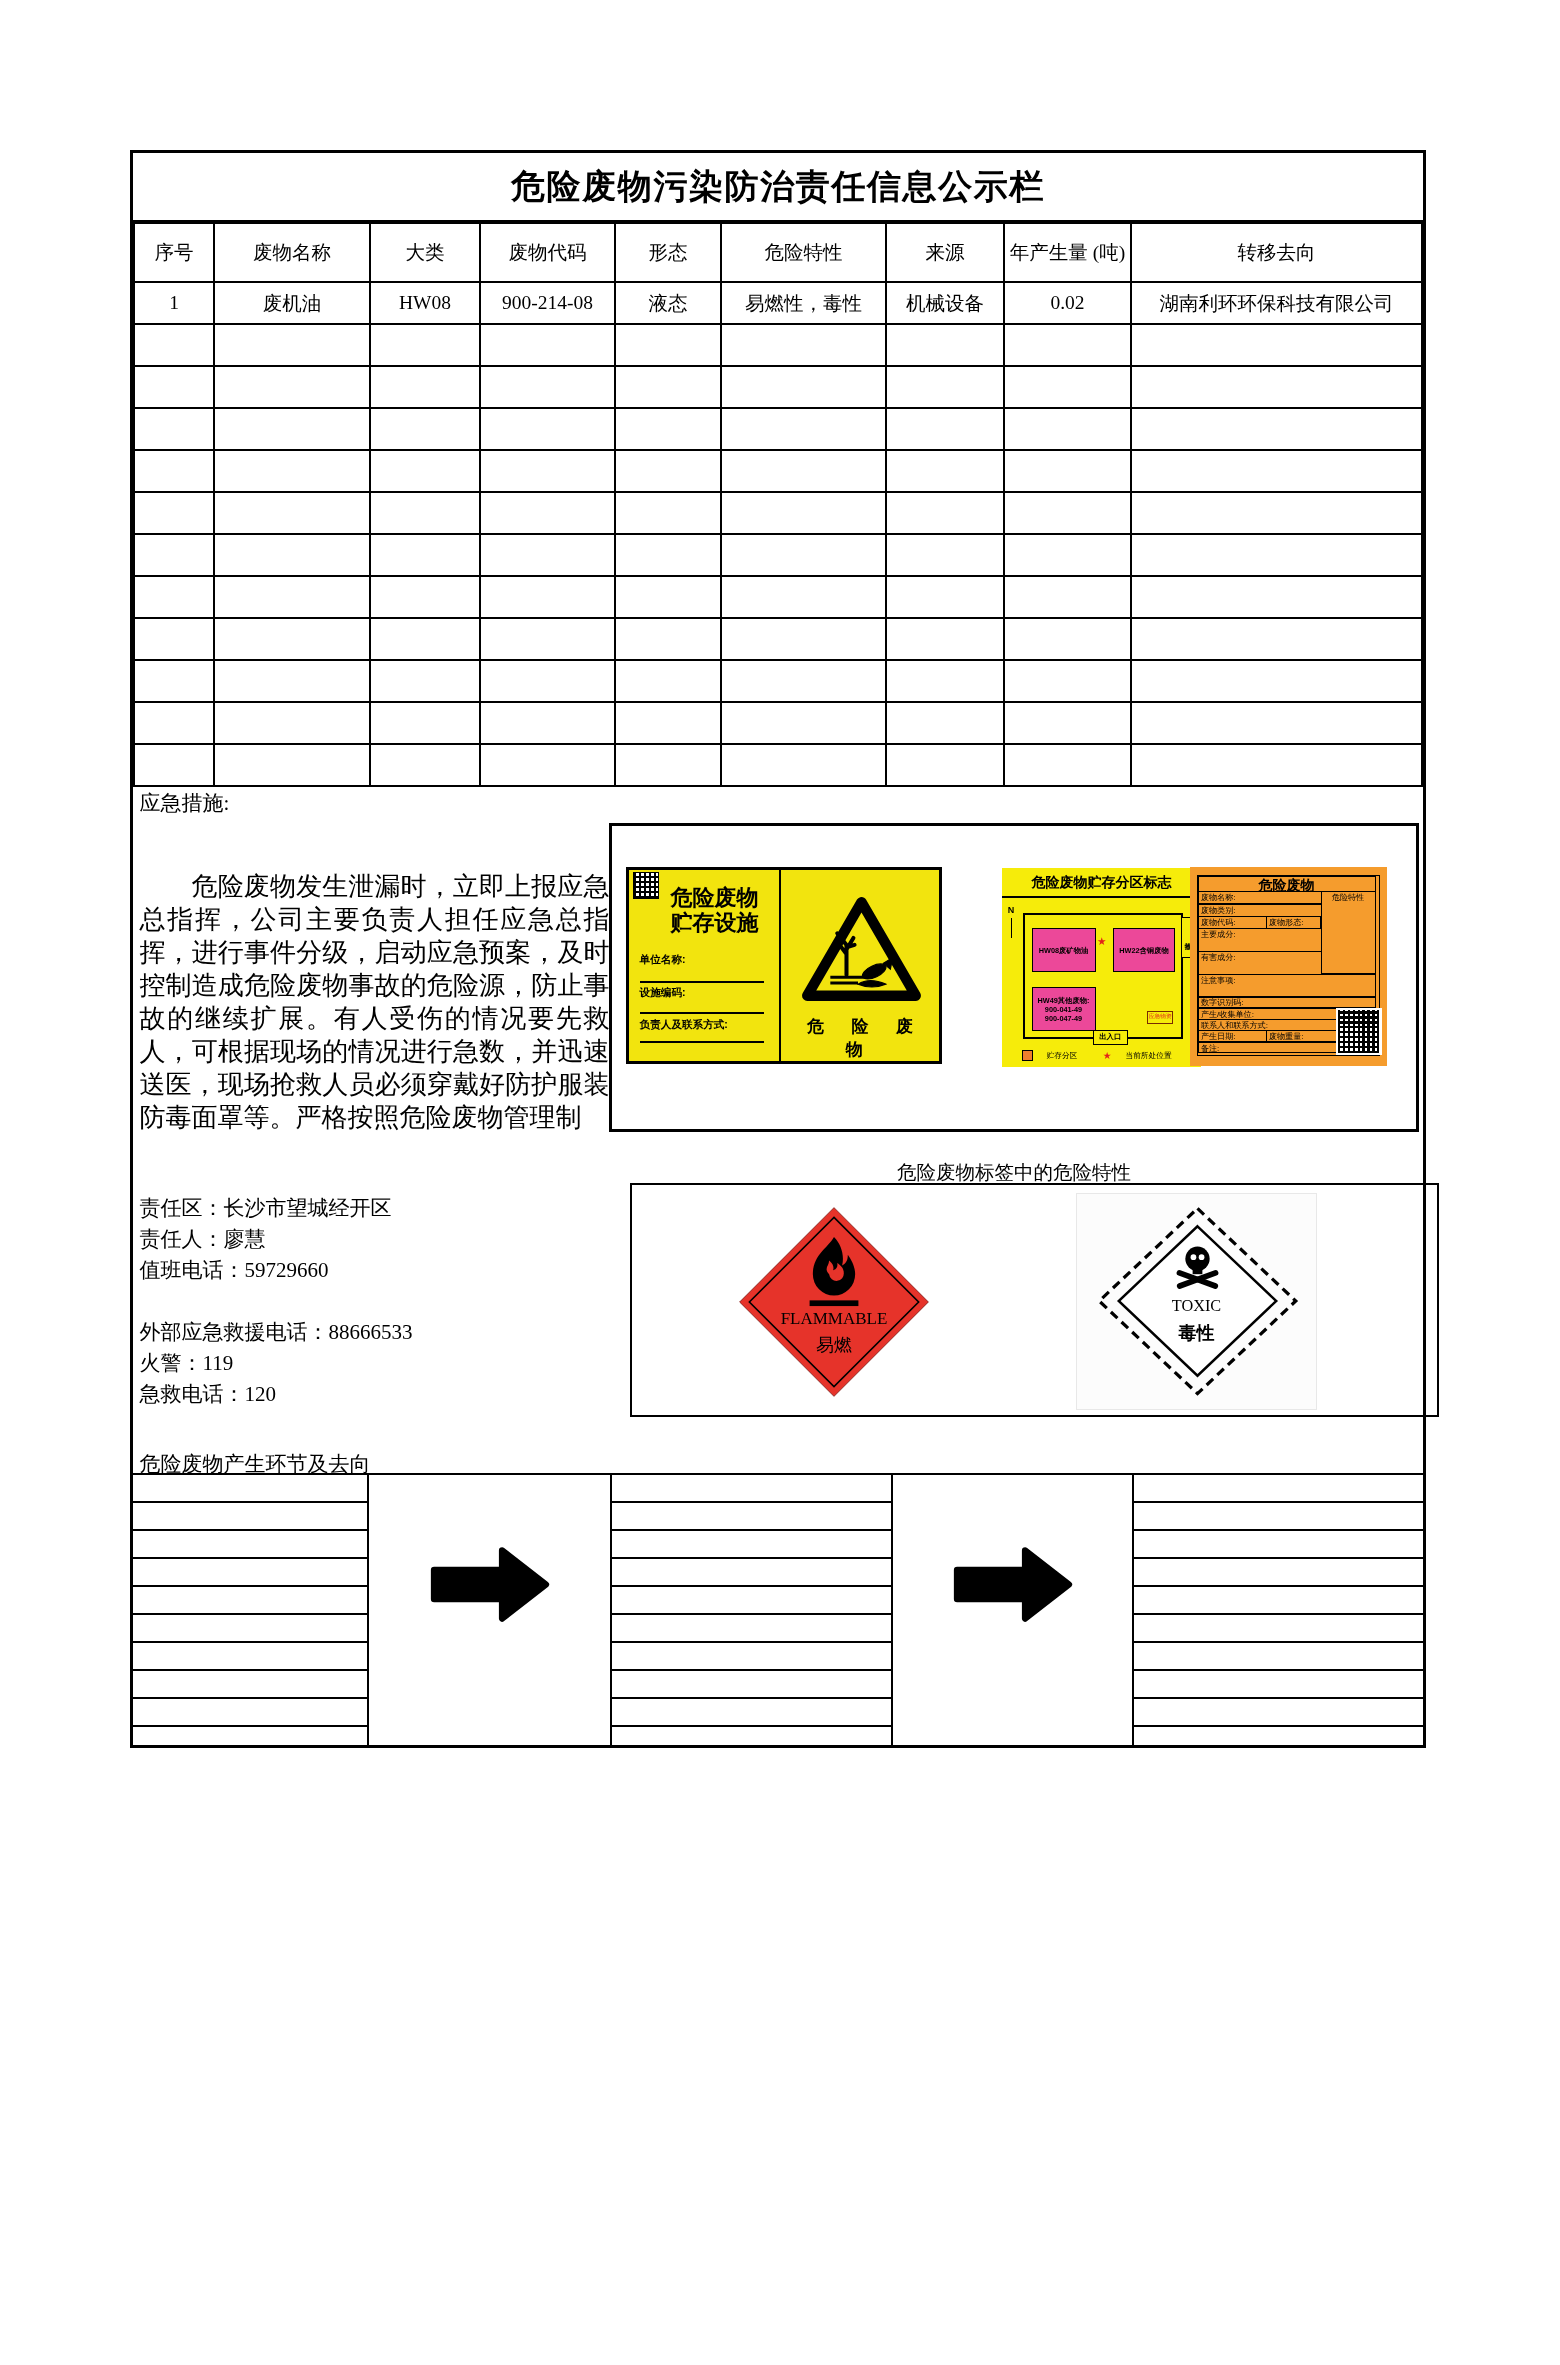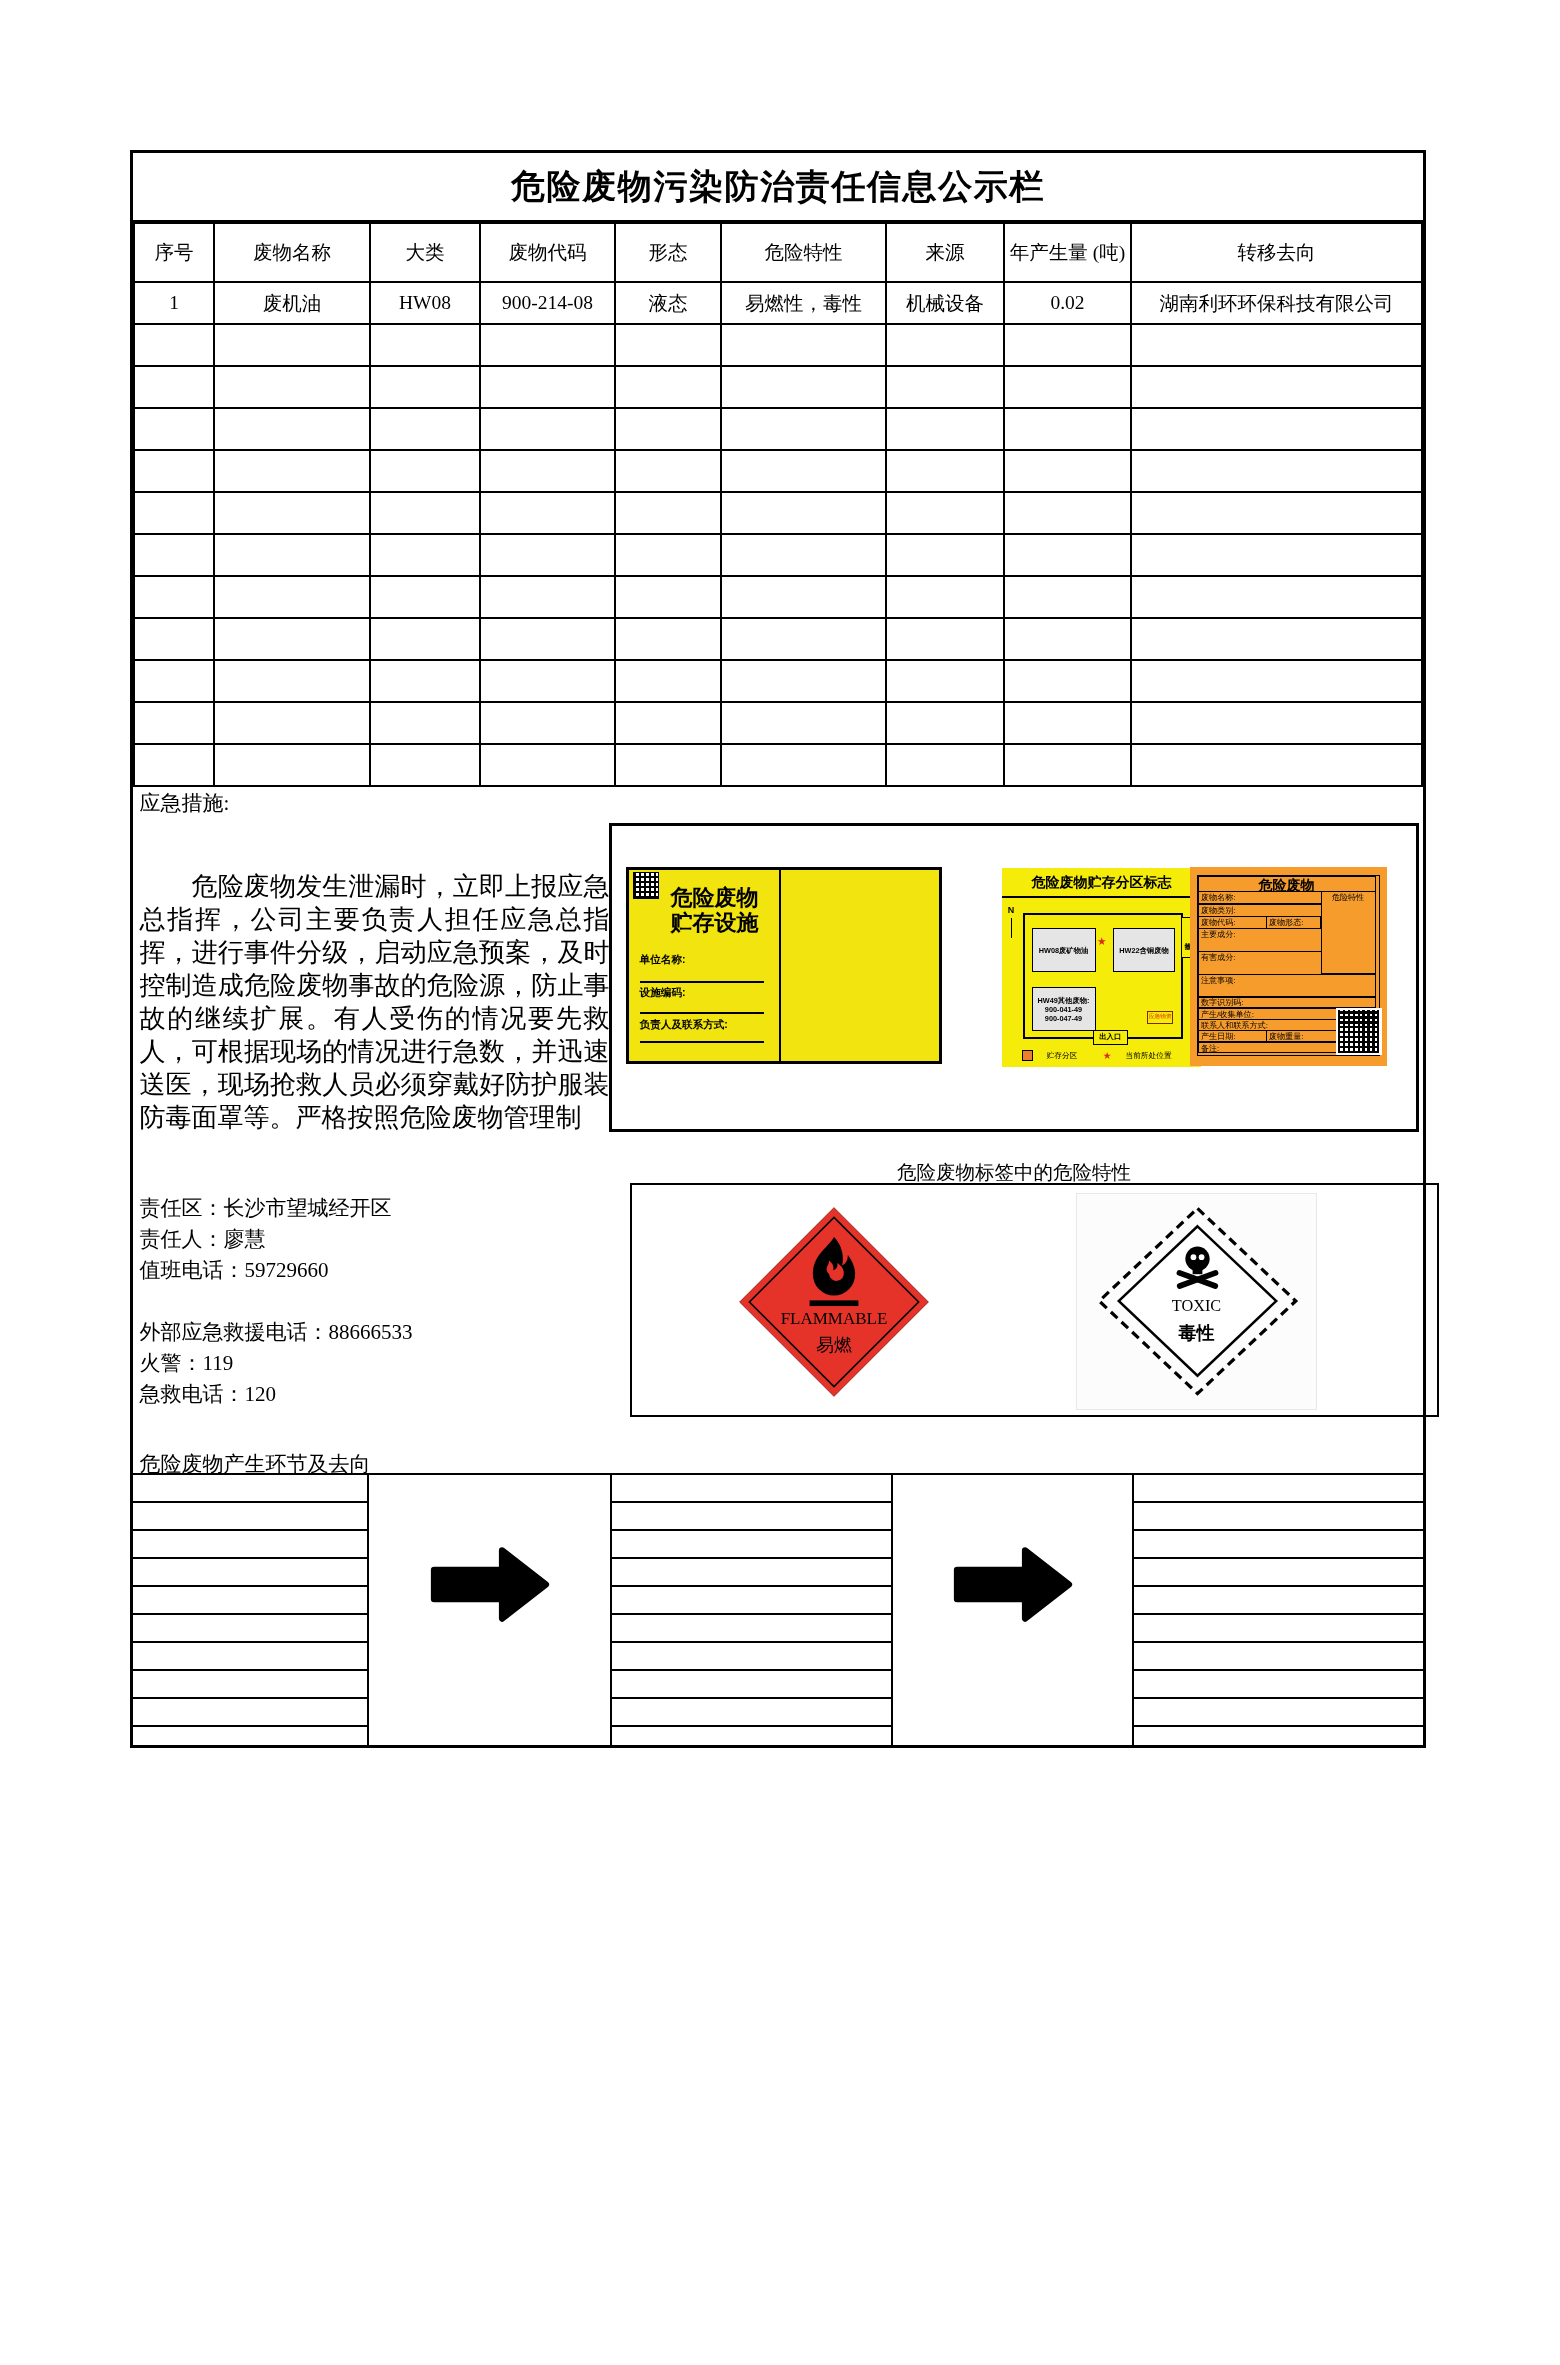--- a/index.html
+++ b/index.html
@@ -41,21 +41,21 @@
   .lbl1-u{position:absolute;left:10.6px;width:124px;height:1.6px;background:#000;}
   .lbl1-caption{position:absolute;left:0;top:145px;width:100%;text-align:center;
                 font-size:17px;font-weight:bold;letter-spacing:11.4px;text-indent:11.4px;}
   
   .lbl2{left:354px;top:42px;width:199px;height:199px;background:#f6ec0a;margin-left:36px;}
   .lbl2-title{position:absolute;left:0;top:5.7px;width:100%;text-align:center;
               font-size:14px;font-weight:bold;}
   .lbl2-hr{position:absolute;left:0;top:28px;width:100%;height:2.4px;background:#000;}
   .lbl2-map{position:absolute;left:21px;top:45px;width:156px;height:122px;
             border:2.4px solid #000;}
-  .zone{position:absolute;background:#e5e5e5;border:1.6px solid #000;
+  .zone{position:absolute;background:#ec4899;border:1.6px solid #000;
         display:flex;flex-direction:column;align-items:center;justify-content:center;
         font-size:7.3px;font-weight:bold;line-height:9px;text-align:center;}
   .star{color:#e2231a;}
   .pool{position:absolute;right:-13px;top:1.6px;width:11.4px;height:39px;border:1.6px solid #000;
         background:#f6ec0a;writing-mode:vertical-rl;font-size:7.3px;line-height:10.6px;
         display:flex;align-items:center;justify-content:center;}
   .gate{position:absolute;left:68px;bottom:-8.1px;width:32.5px;height:13px;border:1.6px solid #000;
         background:#f6ec0a;font-size:7.3px;font-weight:bold;text-align:center;line-height:11.4px;}
   .supplies{position:absolute;left:122px;top:96px;width:24.4px;height:10.6px;
         border:0.8px solid #7a2b00;color:#e2231a;font-size:5.7px;text-align:center;line-height:9.8px;}
@@ -268,20 +268,33 @@
             <div>危险废物</div>
             <div>贮存设施</div>
           </div>
           <div class="lbl1-f" style="top:83px;">单位名称:</div>
           <div class="lbl1-u" style="top:111px;"></div>
           <div class="lbl1-f" style="top:116px;">设施编码:</div>
           <div class="lbl1-u" style="top:142px;"></div>
           <div class="lbl1-f" style="top:148px;">负责人及联系方式:</div>
           <div class="lbl1-u" style="top:171px;"></div>
         </div>
+        <div class="lbl1-right">
+          <svg viewBox="0 0 110 96" style="position:absolute;left:17px;top:19.5px;width:127px;height:119px;">
+            <path d="M55 7 L102 88 L8 88 Z" fill="none" stroke="#000" stroke-width="9" stroke-linejoin="round"></path>
+            <g fill="#000" stroke="#000">
+              <path d="M42 70 L42 44 L34 34 M42 48 L48 38 M42 52 L36 44 M42 46 L49 44" fill="none" stroke-width="3.5" stroke-linecap="round"></path>
+              <path d="M28 72 H60 M28 77 H52" fill="none" stroke-width="2.5"></path>
+              <ellipse cx="66" cy="67" rx="11" ry="5" transform="rotate(-25 66 67)"></ellipse>
+              <path d="M74 60 L82 55 L80 65 Z"></path>
+              <path d="M52 78 q10 -6 24 0 q-12 5 -24 0 Z"></path>
+            </g>
+          </svg>
+          <div class="lbl1-caption">危 险 废 物</div>
+        </div>
       </div>
 
       <div class="abs lbl2 sans">
         <div class="lbl2-title">危险废物贮存分区标志</div>
         <div class="lbl2-hr"></div>
         <div style="position:absolute;left:5.7px;top:37px;font-size:9px;font-weight:bold;">N</div>
         <div style="position:absolute;left:9px;top:50px;width:1.2px;height:19.5px;background:#000;"></div>
         <div class="lbl2-map">
           <div class="zone" style="left:6.5px;top:13px;width:62px;height:42px;">
             <span>HW08废矿物油</span>

